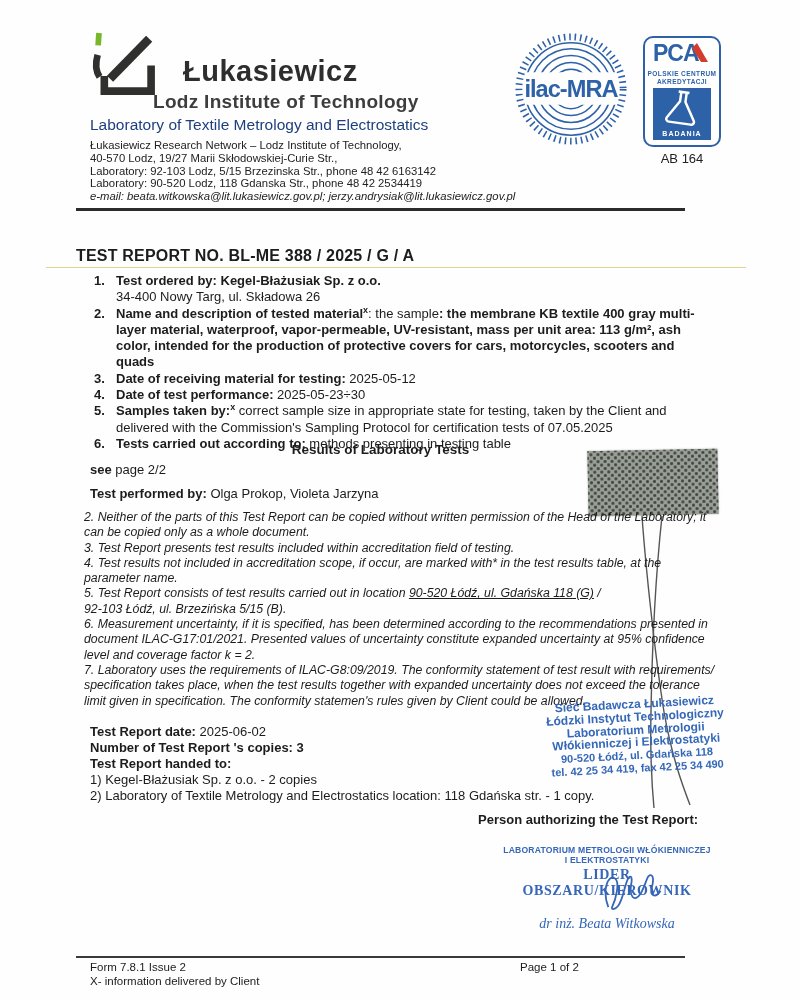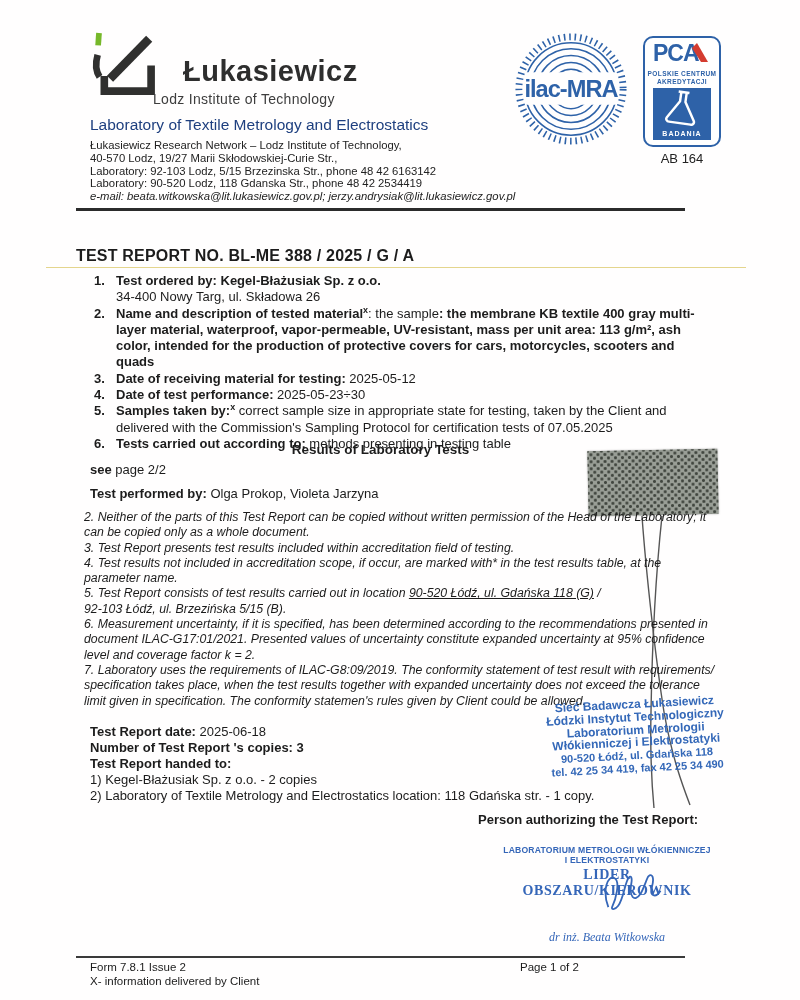--- a/index.html
+++ b/index.html
@@ -2,21 +2,21 @@
 <html><head>
 <meta charset="utf-8">
 <style>
   html,body{margin:0;padding:0;background:#ffffff;}
   .page{position:relative;width:800px;height:1000px;background:#fffefe;overflow:hidden;
         font-family:"Liberation Sans",sans-serif;color:#1c1c1c;}
   .abs{position:absolute;}
 
   
   .brand{left:183px;top:55px;font-size:29px;font-weight:bold;color:#2e2e2e;letter-spacing:.5px;}
-  .institute{left:153px;top:91px;font-size:14px;font-weight:400;color:#3d3d3d;letter-spacing:.3px;}
+  .institute{left:153px;top:91px;font-size:19px;font-weight:700;color:#3d3d3d;letter-spacing:.3px;}
   .lab-title{left:90px;top:116px;font-size:15.5px;font-weight:normal;color:#1e3f7f;}
   .addr{left:90px;top:139px;font-size:11.3px;line-height:12.8px;color:#222;}
   .addr .email{font-style:italic;}
   .rule-top{left:76px;top:208px;width:609px;height:3px;background:#2b2b2b;}
   .yellow-line{left:46px;top:267px;width:700px;height:1px;background:#e4d58d;}
 
   
   .ilac{left:512px;top:30px;}
   .pca-col{left:643px;top:36px;width:78px;text-align:center;}
   .pca-badge{border:2px solid #2e62a8;border-radius:10px;background:#fff;padding:3px 2px 5px 2px;}
@@ -57,21 +57,21 @@
 
   
   .loc-stamp{left:524px;top:698px;width:224px;text-align:center;color:#3468b8;
              font-weight:bold;transform:rotate(-3deg);line-height:12.8px;}
   .loc-stamp .l{font-size:12px;}
   .loc-stamp .s{font-size:11px;}
   .auth-label{left:478px;top:812px;font-size:13px;font-weight:bold;}
   .sig-stamp{left:498px;top:845px;width:218px;text-align:center;color:#3566b8;}
   .sig-stamp .tiny{font-size:8.6px;font-weight:bold;letter-spacing:.2px;line-height:10px;}
   .sig-stamp .lider{font-family:"Liberation Serif",serif;font-size:14px;font-weight:bold;letter-spacing:.6px;margin-top:2px;}
-  .sig-stamp .name{font-family:"Liberation Serif",serif;font-style:italic;font-size:12px;margin-top:31px;}
+  .sig-stamp .name{font-family:"Liberation Serif",serif;font-style:italic;font-size:14px;margin-top:17px;}
   .signature{left:598px;top:866px;}
 
   
   .rule-bottom{left:76px;top:956px;width:609px;height:2px;background:#3a3a3a;}
   .foot-form{left:90px;top:961px;font-size:11.5px;}
   .foot-page{left:520px;top:961px;font-size:11.5px;}
   .foot-note{left:90px;top:975px;font-size:11.5px;}
 </style>
 </head>
 <body>
@@ -207,21 +207,21 @@
   <div class="abs loc-stamp">
     <div class="l">Sieć Badawcza Łukasiewicz</div>
     <div class="l">Łódzki Instytut Technologiczny</div>
     <div class="l">Laboratorium Metrologii</div>
     <div class="l">Włókienniczej i Elektrostatyki</div>
     <div class="s">90-520 Łódź, ul. Gdańska 118</div>
     <div class="s">tel. 42 25 34 419, fax 42 25 34 490</div>
   </div>
 
   <div class="abs meta">
-    <div><b>Test Report date:</b><span> 2025-06-18</span></div>
+    <div><b>Test Report date:</b><span> 2025-06-02</span></div>
     <div><b>Number of Test Report 's copies: 3</b></div>
     <div><b>Test Report handed to:</b></div>
     <div>1) Kegel-Błażusiak Sp. z o.o. - 2 copies</div>
     <div>2) Laboratory of Textile Metrology and Electrostatics location: 118 Gdańska str. - 1 copy.</div>
   </div>
 
   <div class="abs auth-label">Person authorizing the Test Report:</div>
 
   <div class="abs sig-stamp">
     <div class="tiny">LABORATORIUM METROLOGII WŁÓKIENNICZEJ</div>

